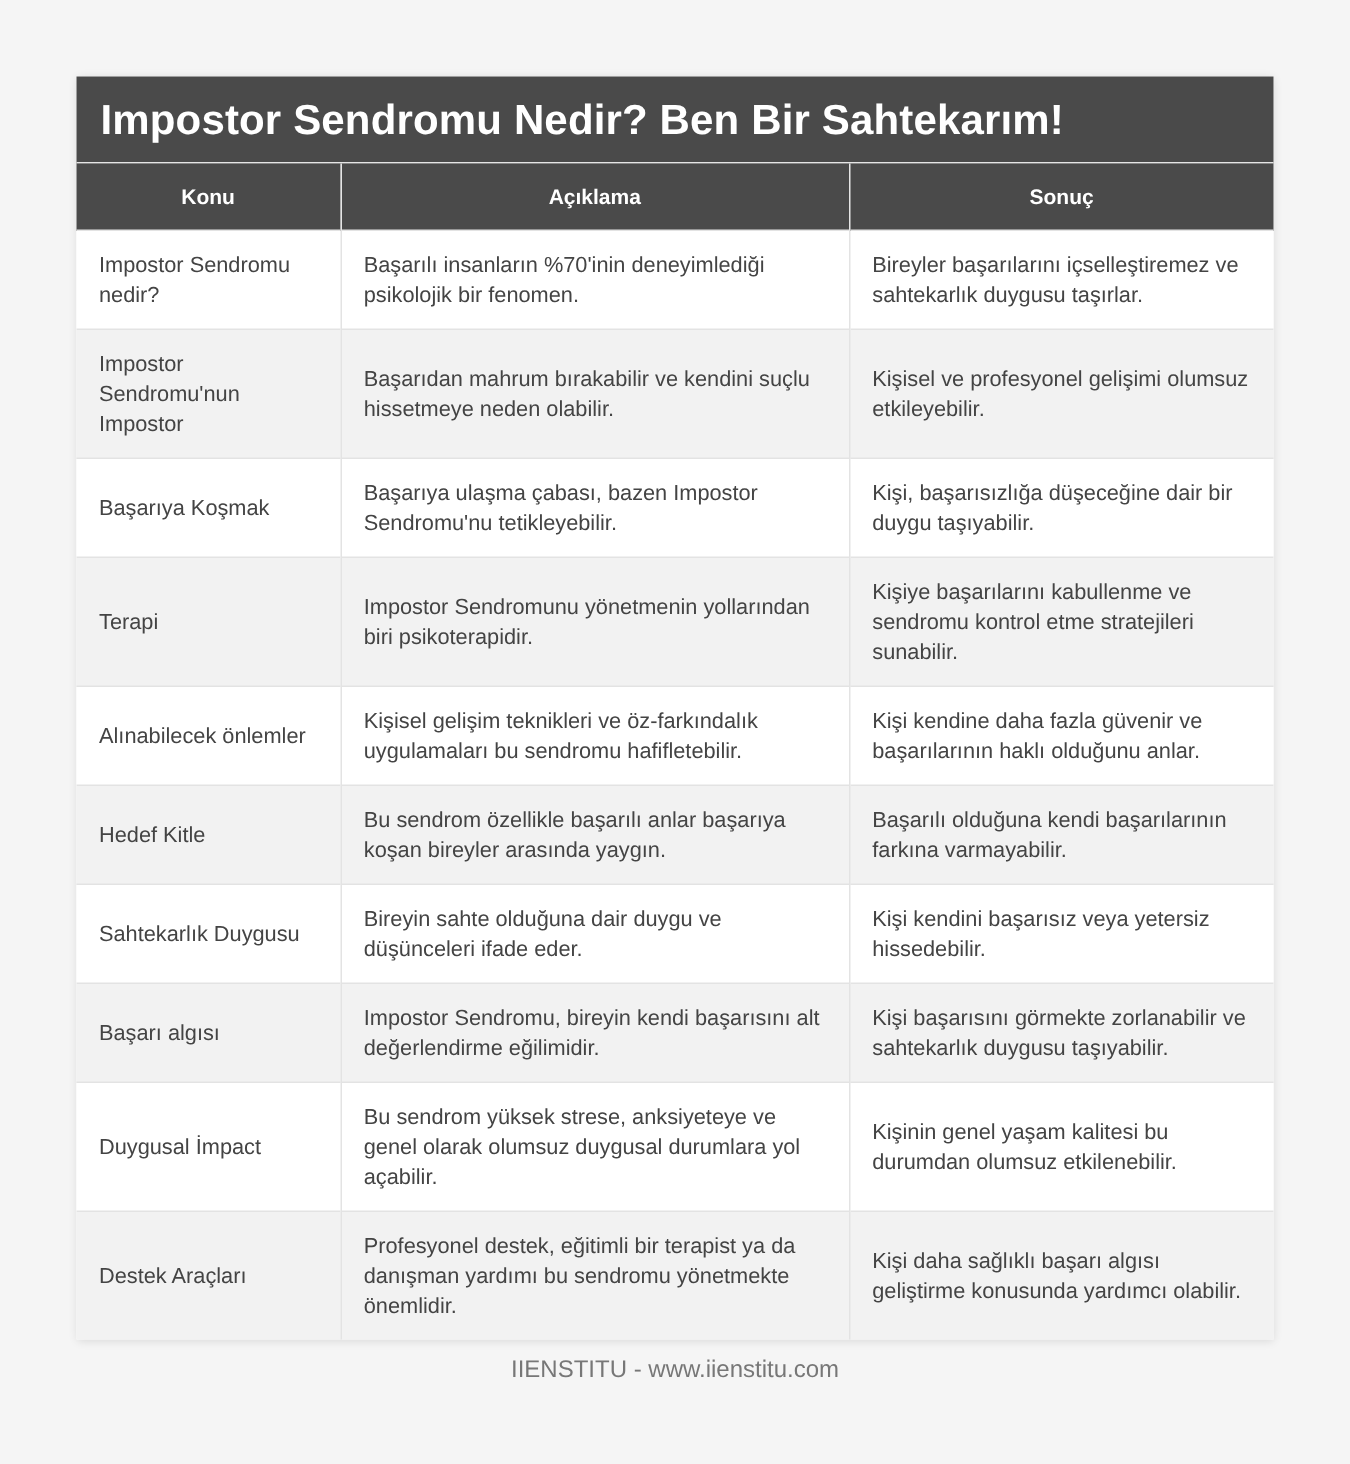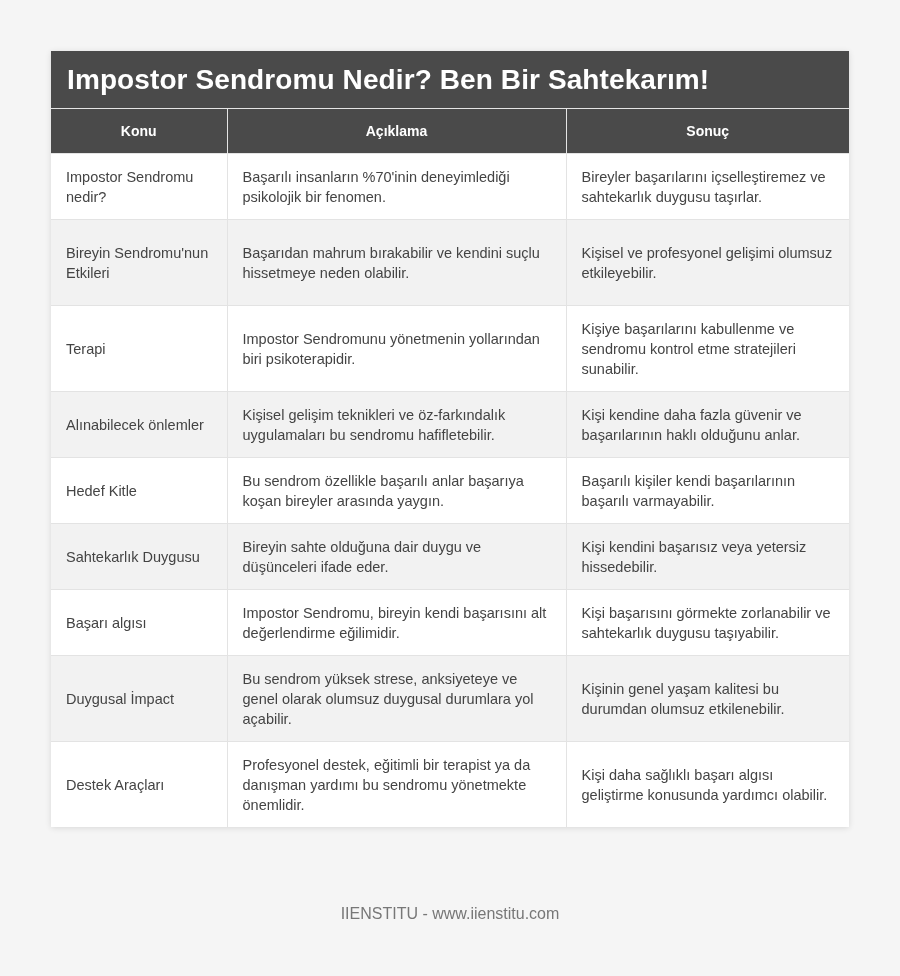--- a/index.html
+++ b/index.html
@@ -100,38 +100,43 @@
         <th>Sonuç</th>
       </tr>
     </thead>
     <tbody>
       <tr class="h65">
         <td>Impostor Sendromu nedir?</td>
         <td>Başarılı insanların %70'inin deneyimlediği psikolojik bir fenomen.</td>
         <td>Bireyler başarılarını içselleştiremez ve sahtekarlık duygusu taşırlar.</td>
       </tr>
       <tr class="h85">
-        <td>Bireyin Sendromu'nun Etkileri</td>
+        <td>Impostor Sendromu'nun Impostor</td>
         <td>Başarıdan mahrum bırakabilir ve kendini suçlu hissetmeye neden olabilir.</td>
         <td>Kişisel ve profesyonel gelişimi olumsuz etkileyebilir.</td>
+      </tr>
+      <tr class="h65">
+        <td>Başarıya Koşmak</td>
+        <td>Başarıya ulaşma çabası, bazen Impostor Sendromu'nu tetikleyebilir.</td>
+        <td>Kişi, başarısızlığa düşeceğine dair bir duygu taşıyabilir.</td>
       </tr>
       <tr class="h85">
         <td>Terapi</td>
         <td>Impostor Sendromunu yönetmenin yollarından biri psikoterapidir.</td>
         <td>Kişiye başarılarını kabullenme ve sendromu kontrol etme stratejileri sunabilir.</td>
       </tr>
       <tr class="h65">
         <td>Alınabilecek önlemler</td>
         <td>Kişisel gelişim teknikleri ve öz-farkındalık uygulamaları bu sendromu hafifletebilir.</td>
         <td>Kişi kendine daha fazla güvenir ve başarılarının haklı olduğunu anlar.</td>
       </tr>
       <tr class="h65">
         <td>Hedef Kitle</td>
         <td>Bu sendrom özellikle başarılı anlar başarıya koşan bireyler arasında yaygın.</td>
-        <td>Başarılı kişiler kendi başarılarının başarılı varmayabilir.</td>
+        <td>Başarılı olduğuna kendi başarılarının farkına varmayabilir.</td>
       </tr>
       <tr class="h65">
         <td>Sahtekarlık Duygusu</td>
         <td>Bireyin sahte olduğuna dair duygu ve düşünceleri ifade eder.</td>
         <td>Kişi kendini başarısız veya yetersiz hissedebilir.</td>
       </tr>
       <tr class="h65">
         <td>Başarı algısı</td>
         <td>Impostor Sendromu, bireyin kendi başarısını alt değerlendirme eğilimidir.</td>
         <td>Kişi başarısını görmekte zorlanabilir ve sahtekarlık duygusu taşıyabilir.</td>

